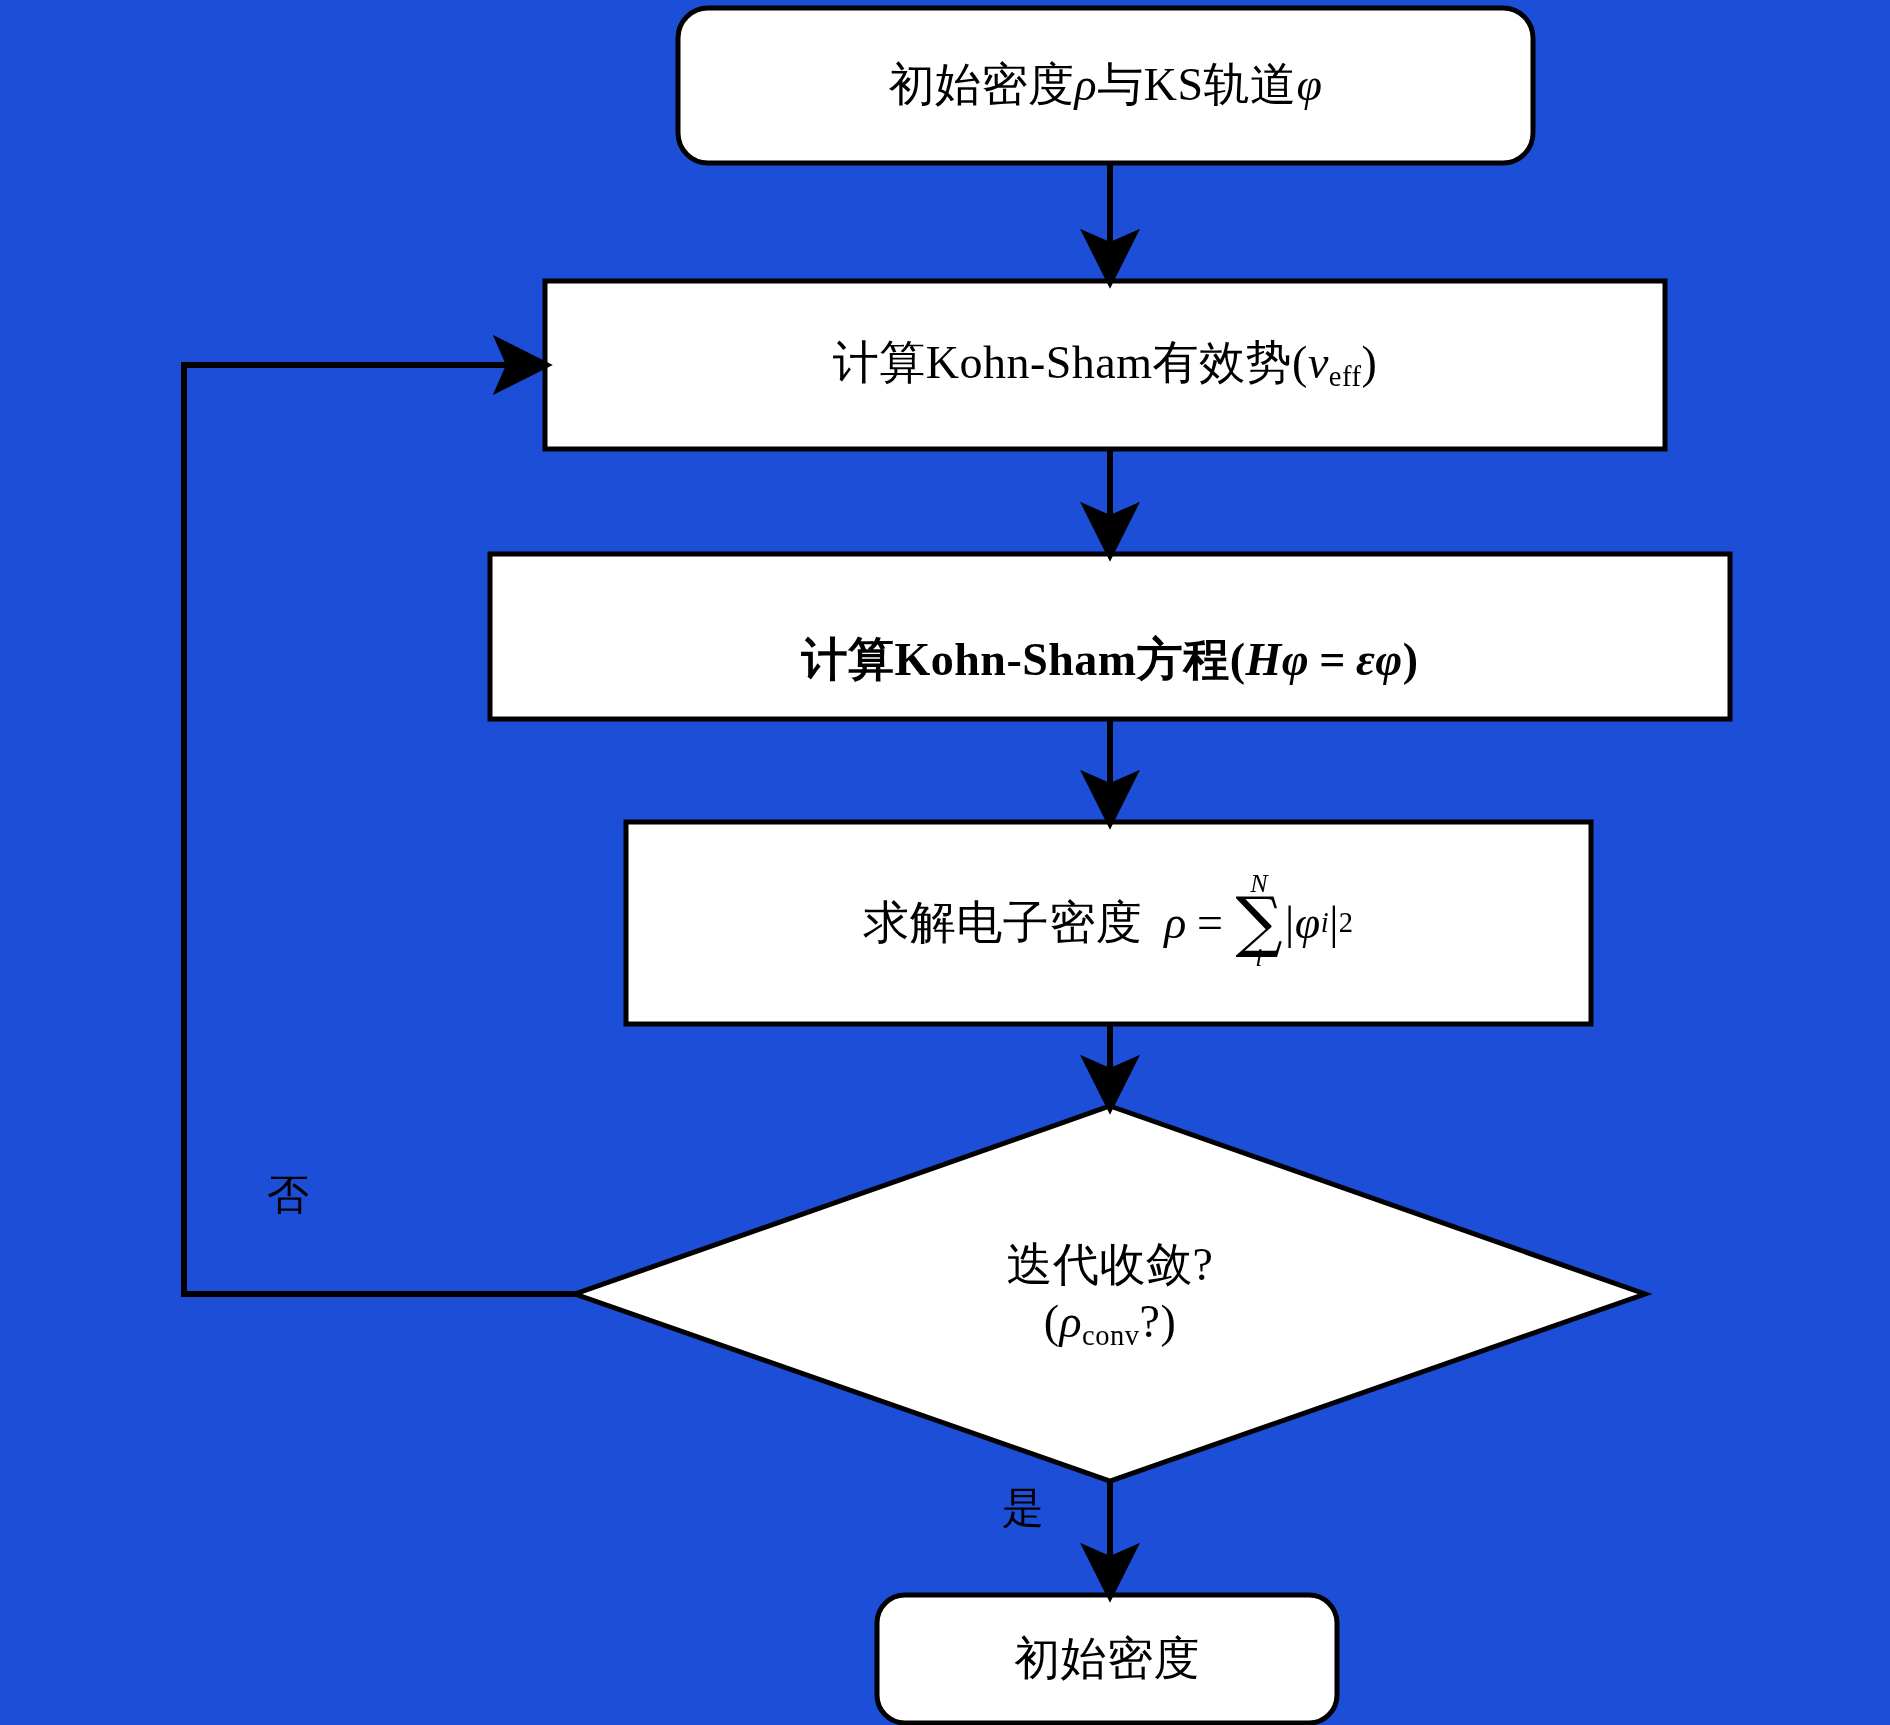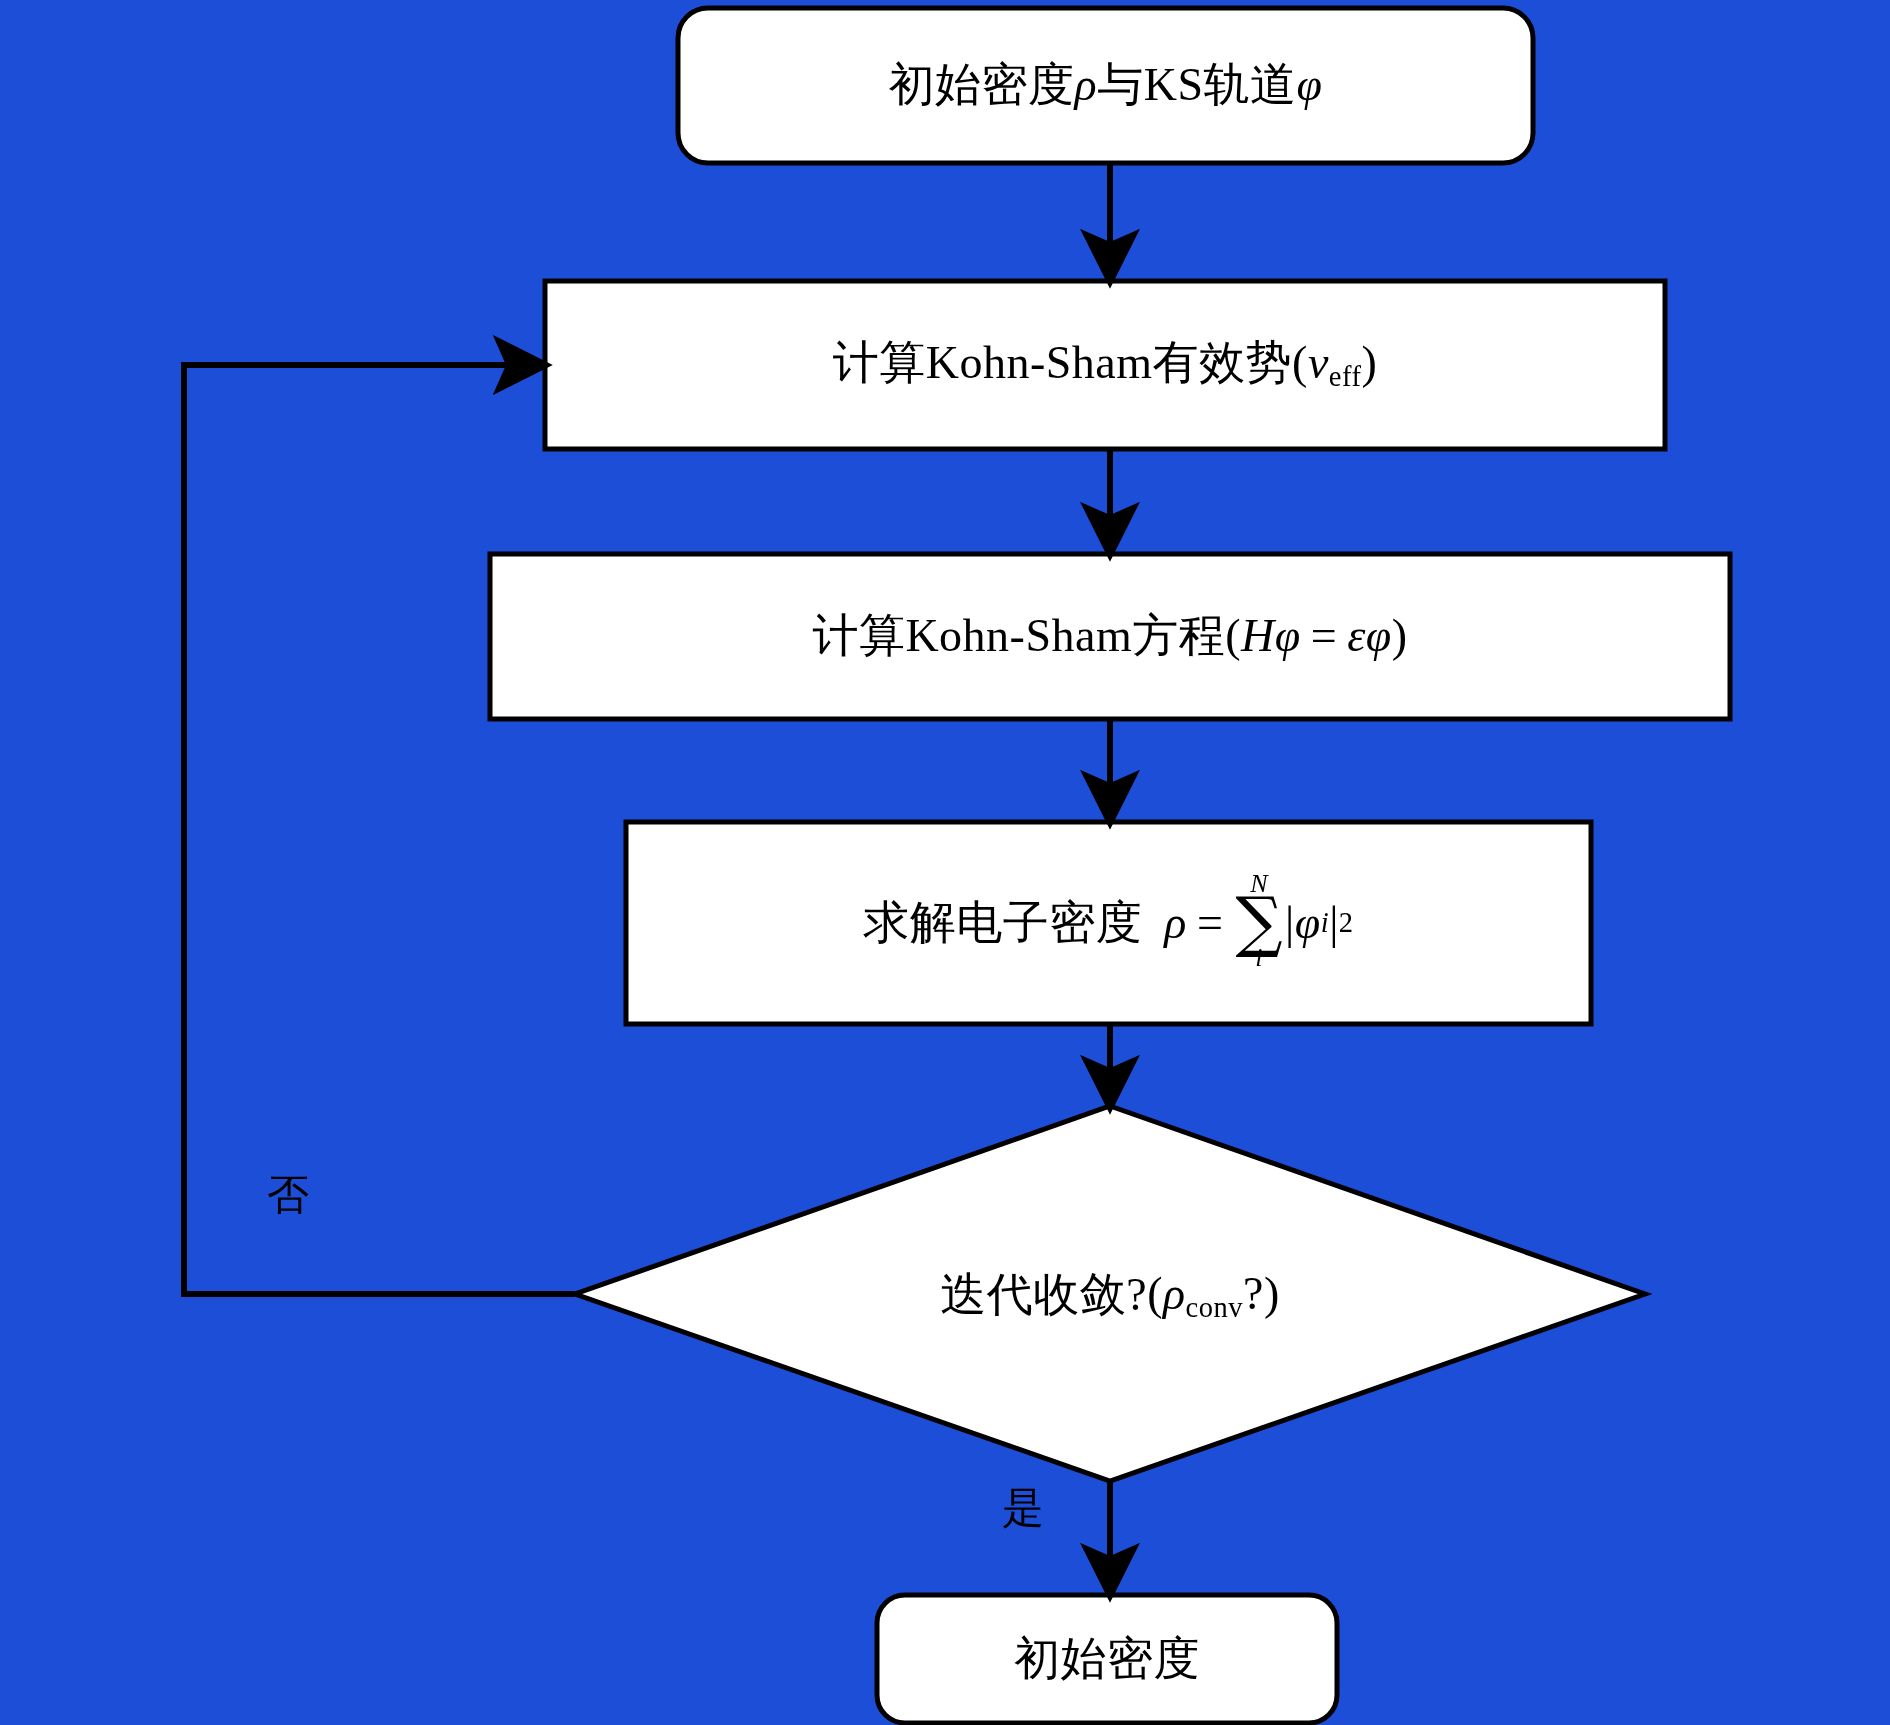--- a/index.html
+++ b/index.html
@@ -86,21 +86,21 @@
     line-height: 0.82;
     font-style: normal;
     font-family: "DejaVu Serif", "Liberation Serif", serif;
   }
   .inline-mid {
     display: inline-flex;
     align-items: center;
   }
   .decision-lines {
     display: flex;
-    flex-direction: row;
+    flex-direction: column;
     align-items: center;
     justify-content: center;
     line-height: 1.25;
   }
 </style>
 </head>
 <body>
 
 <div id="canvas">
 
@@ -141,21 +141,21 @@
       <span>初始密度</span><span class="math">ρ</span><span>与KS轨道</span><span class="math">φ</span>
     </span>
   </div>
 
   <div class="node-text t-main" style="left:545px; top:281px; width:1120px; height:168px;">
     <span>
       <span>计算Kohn-Sham有效势(</span><span class="math">ν</span><span class="sub">eff</span><span>)</span>
     </span>
   </div>
 
-  <div class="node-text t-main" style="left:490px; top:554px; width:1240px; height:165px;">
+  <div class="node-text t-main" style="left:490px; top:578px; width:1240px; height:165px;font-weight:bold;">
     <span>
       <span>计算Kohn-Sham方程(</span><span class="math">H</span><span class="math">φ</span><span style="padding:0 10px;">=</span><span class="math">ε</span><span class="math">φ</span><span>)</span>
     </span>
   </div>
 
   <div class="node-text t-main" style="left:626px; top:822px; width:965px; height:202px;">
     <span class="inline-mid">
       <span>求解电子密度</span>
       <span style="display:inline-block; width:22px;"></span>
       <span class="math">ρ</span>

